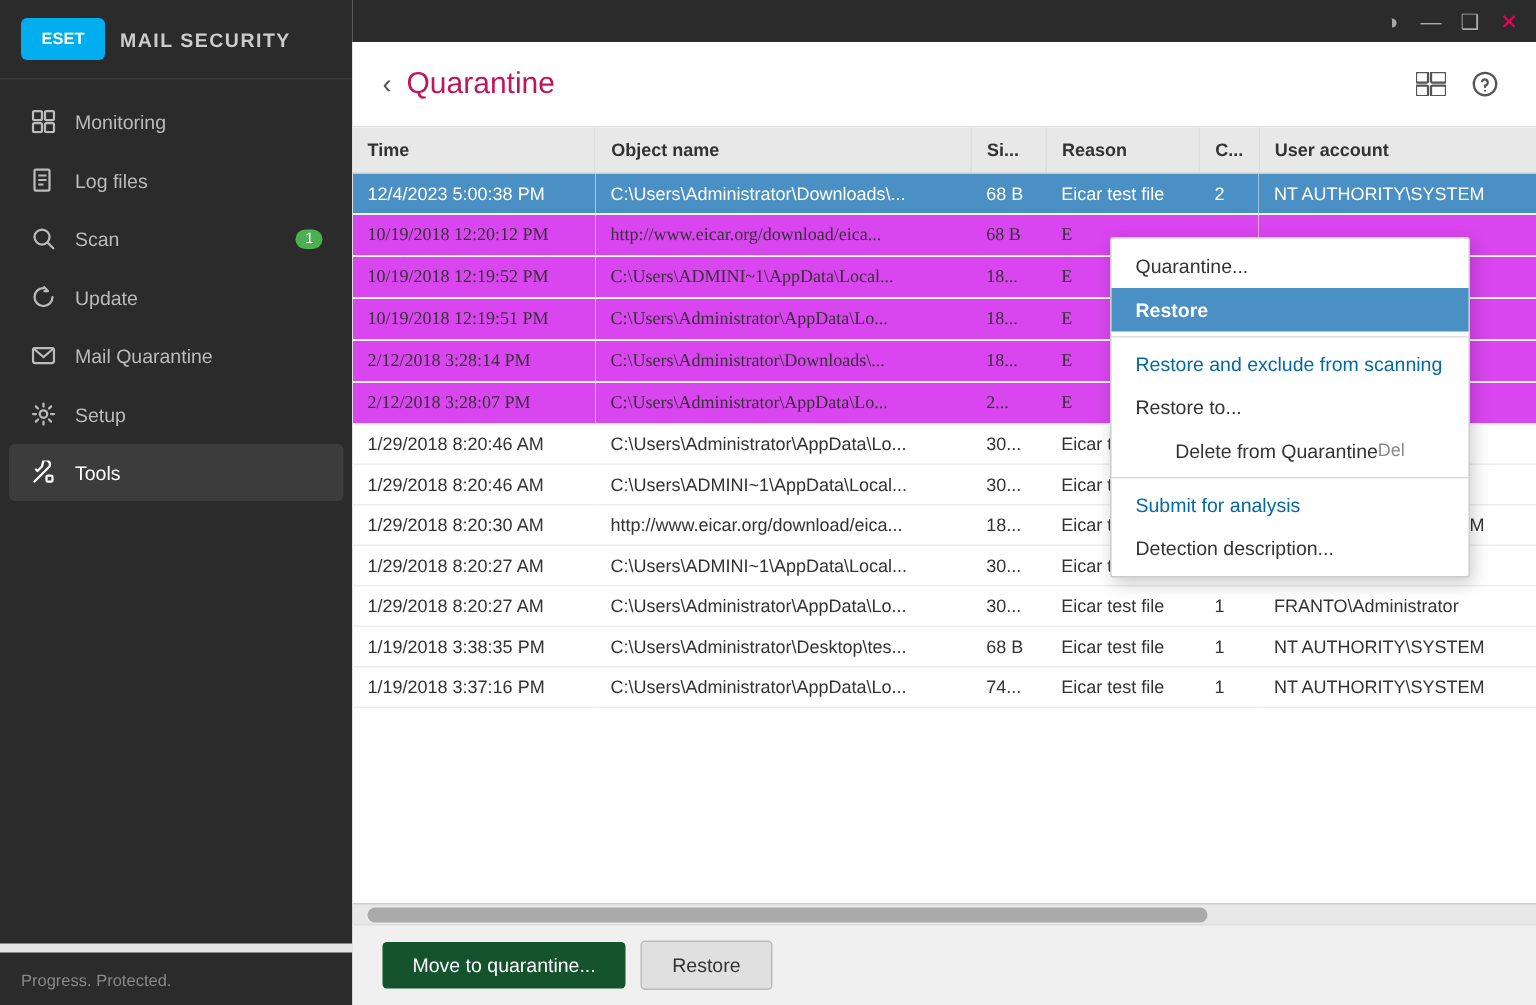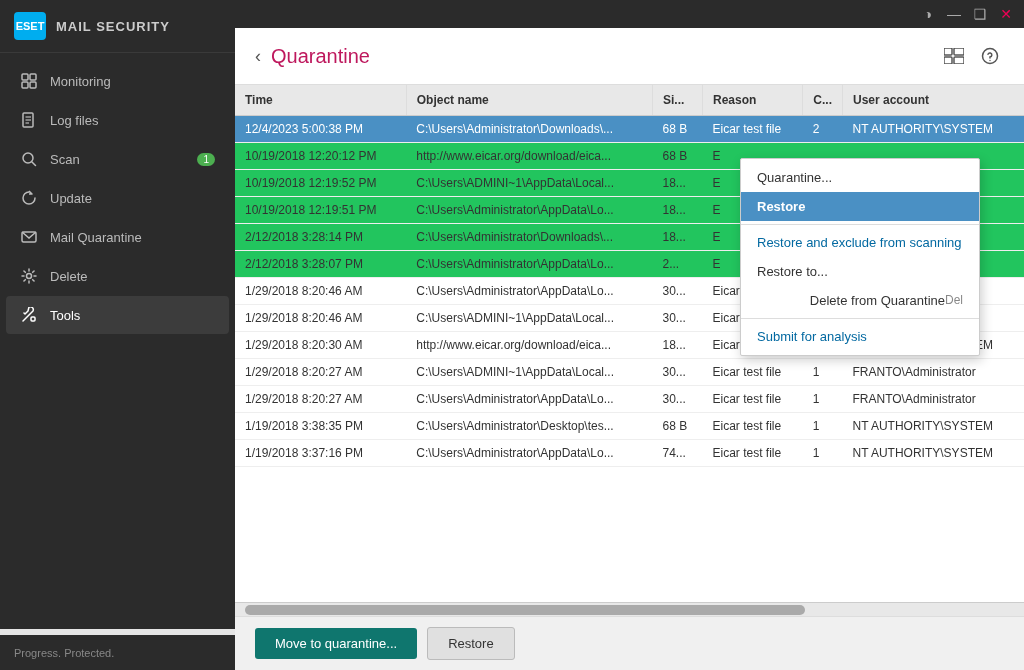--- a/index.html
+++ b/index.html
@@ -1,21 +1,21 @@
 <!DOCTYPE html>
 <html><head>
   <meta charset="utf-8">
   <style>
     * { margin: 0; padding: 0; box-sizing: border-box; }
     body { width: 1024px; height: 670px; background: #2b2b2b; font-family: 'Segoe UI', Arial, sans-serif; font-size: 13px; color: #ccc; overflow: hidden; display: flex; }
 
     
     .sidebar { width: 235px; background: #2b2b2b; display: flex; flex-direction: column; height: 670px; }
     .sidebar-logo { display: flex; align-items: center; padding: 12px 14px; gap: 10px; border-bottom: 1px solid #3a3a3a; }
-    .logo-box { background: #00adef; border-radius: 4px; width: 32px; height: 28px; display: flex; align-items: center; justify-content: center; font-weight: bold; color: white; font-size: 11px; }
+    .logo-box { background: #00adef; border-radius: 4px; width: 56px; height: 28px; display: flex; align-items: center; justify-content: center; font-weight: bold; color: white; font-size: 11px; }
     .logo-text { color: #ccc; font-size: 13px; font-weight: 600; letter-spacing: 1px; }
     .sidebar-nav { flex: 1; padding: 8px 0; }
     .nav-item { display: flex; align-items: center; padding: 10px 14px; gap: 12px; cursor: pointer; border-radius: 4px; margin: 1px 6px; color: #bbb; position: relative; }
     .nav-item.active { background: #3c3c3c; color: #fff; }
     .nav-icon { width: 18px; height: 18px; display: flex; align-items: center; justify-content: center; flex-shrink: 0; }
     .nav-label { font-size: 13px; }
     .badge { background: #4caf50; color: white; border-radius: 10px; font-size: 10px; padding: 1px 6px; margin-left: auto; }
     .sidebar-footer { padding: 10px 14px; border-top: 6px solid #e5e5e5; }
     .footer-text { font-size: 11px; color: #888; }
 
@@ -32,36 +32,36 @@
     .header-actions { display: flex; gap: 8px; align-items: center; }
     .icon-btn { width: 28px; height: 28px; display: flex; align-items: center; justify-content: center; cursor: pointer; color: #555; }
 
     
     .table-container { flex: 1; overflow: auto; background: #fff; margin: 0; }
     table { width: 100%; border-collapse: collapse; font-size: 12px; }
     thead tr { background: #e8e8e8; }
     th { padding: 8px 10px; text-align: left; font-weight: 600; color: #333; border-bottom: 1px solid #ccc; border-right: 1px solid #ddd; user-select: none; cursor: pointer; white-space: nowrap; }
     th:last-child { border-right: none; }
     td { padding: 6px 10px; border-bottom: 1px solid #eee; color: #333; white-space: nowrap; overflow: hidden; text-overflow: ellipsis; max-width: 200px; }
-    tr.selected td { background: #22c55e; }
+    tr.selected td { background: #d946ef; font-family: Liberation Serif, serif; }
     tr.selected2 td { background: #4a90c4; color: #fff; }
     .scrollbar-area { height: 14px; background: #e8e8e8; border-top: 1px solid #ccc; position: relative; overflow: hidden; }
     .scrollbar-thumb { height: 10px; background: #aaa; border-radius: 5px; position: absolute; top: 2px; left: 10px; width: 560px; }
 
     
     .page-footer { background: #f0f0f0; padding: 10px 20px; display: flex; align-items: center; gap: 10px; border-top: 1px solid #ddd; }
-    .btn-primary { background: #0f766e; color: white; border: none; padding: 8px 20px; border-radius: 3px; cursor: pointer; font-size: 13px; }
+    .btn-primary { background: #14532d; color: white; border: none; padding: 8px 20px; border-radius: 3px; cursor: pointer; font-size: 13px; }
     .btn-secondary { background: #e0e0e0; color: #333; border: 1px solid #bbb; padding: 8px 20px; border-radius: 3px; cursor: pointer; font-size: 13px; }
 
     
     .context-menu { position: absolute; background: #fff; border: 1px solid #ccc; box-shadow: 2px 4px 12px rgba(0,0,0,0.2); z-index: 100; min-width: 240px; padding: 4px 0; border-radius: 2px; top: 158px; left: 740px; }
     .ctx-item { padding: 7px 16px; cursor: pointer; color: #333; font-size: 13px; }
     .ctx-item.active { background: #4a90c4; color: #fff; font-weight: 600; }
     .ctx-item.disabled { color: #0369a1; cursor: default; }
-    .ctx-item.with-shortcut { display: flex; justify-content: flex-end; }
+    .ctx-item.with-shortcut { display: flex; justify-content: center; }
     .ctx-shortcut { color: #888; font-size: 12px; }
     .ctx-separator { height: 1px; background: #ddd; margin: 3px 0; }
 
     
     .icon-svg { width: 16px; height: 16px; }
   </style>
 </head>
 <body>
 
 <div class="sidebar">
@@ -128,21 +128,21 @@
       <span class="nav-label">Mail Quarantine</span>
     </div>
 
     <div class="nav-item">
       <div class="nav-icon">
         <svg class="icon-svg" viewBox="0 0 16 16" fill="none">
             <circle cx="8" cy="8" r="2.5" stroke="#bbb" stroke-width="1.5"></circle>
             <path d="M8 1v2M8 13v2M1 8h2M13 8h2M2.93 2.93l1.41 1.41M11.66 11.66l1.41 1.41M13.07 2.93l-1.41 1.41M4.34 11.66l-1.41 1.41" stroke="#bbb" stroke-width="1.5" stroke-linecap="round"></path>
           </svg>
       </div>
-      <span class="nav-label">Delete</span>
+      <span class="nav-label">Setup</span>
     </div>
 
     <div class="nav-item active">
       <div class="nav-icon">
         <svg class="icon-svg" viewBox="0 0 16 16" fill="none">
             <path d="M2 14l4-4m0 0l1-1m0 0 2-2m0 0 3-3a3 3 0 0 0-4-4L7 4 4 7l-1-1" stroke="#fff" stroke-width="1.5" stroke-linecap="round" stroke-linejoin="round"></path>
             <rect x="10" y="10" width="4" height="4" rx="1" stroke="#fff" stroke-width="1.5"></rect>
           </svg>
       </div>
       <span class="nav-label" style="color:#fff">Tools</span>
@@ -326,14 +326,15 @@
       <div class="ctx-item active">Restore</div>
       <div class="ctx-separator"></div>
       <div class="ctx-item disabled">Restore and exclude from scanning</div>
       <div class="ctx-item">Restore to...</div>
       <div class="ctx-item with-shortcut">
         <span>Delete from Quarantine</span>
         <span class="ctx-shortcut">Del</span>
       </div>
       <div class="ctx-separator"></div>
       <div class="ctx-item disabled">Submit for analysis</div>
+      <div class="ctx-item">Detection description...</div>
     </div>
 </div>
 
 </body></html>

